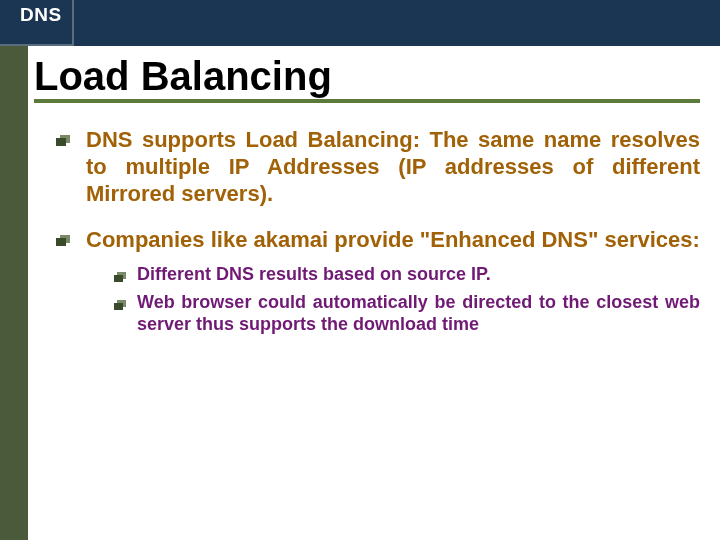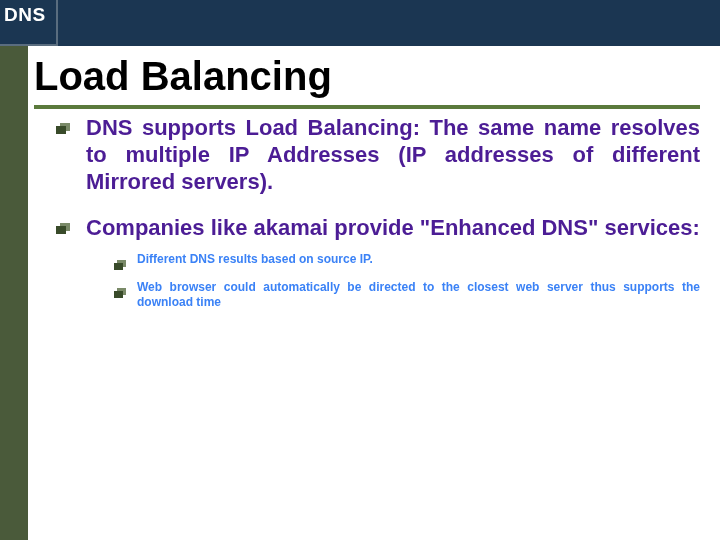--- a/index.html
+++ b/index.html
@@ -1,43 +1,42 @@
 <!DOCTYPE html>
 <html><head>
 <meta charset="utf-8">
 <style>
   * { margin: 0; padding: 0; box-sizing: border-box; }
   html, body { width: 720px; height: 540px; overflow: hidden; font-family: Arial, Helvetica, sans-serif; background: #fff; }
   .slide { width: 720px; height: 540px; position: relative; background: #fff; }
   .header-bar { width: 100%; height: 46px; background: #1b3652; position: relative; }
   .header-label {
     position: absolute; left: 0; top: 0; height: 46px;
-    padding: 4px 10px 0 4px;
+    padding: 4px 10px 0 20px;
     color: #fff; font-size: 19px; font-weight: bold; letter-spacing: 0.5px;
     border-right: 2px solid #5a6d7f;
     border-bottom: 2px solid #5a6d7f;
     min-width: 56px;
   }
   .side-strip { position: absolute; left: 0; top: 46px; bottom: 0; width: 28px; background: #4a5a3a; }
   .content { position: absolute; left: 32px; top: 54px; right: 20px; }
   .title {
     font-size: 40px; font-weight: bold; color: #000;
-    padding-bottom: 6px;
     border-bottom: 4px solid #5b7a3c;
-    margin-bottom: 6px;
+    margin-bottom: 24px;
     margin-left: 2px;
   }
   .bullets { margin-left: 24px; }
   .bullet-l1 { display: flex; margin-bottom: 20px; }
   .bullet-l1 .icon { flex: 0 0 20px; margin-top: 5px; margin-right: 10px; }
-  .bullet-l1 .text { flex: 1; font-size: 22px; font-weight: bold; color: #4c1d95; line-height: 1.22; text-align: justify; }
+  .bullet-l1 .text { flex: 1; font-size: 22px; font-weight: bold; color: #a16207; line-height: 1.22; text-align: justify; }
   .sub-bullets { margin-left: 58px; margin-top: -10px; margin-bottom: 16px; }
   .bullet-l2 { display: flex; margin-bottom: 6px; }
   .bullet-l2 .icon { flex: 0 0 15px; margin-top: 4px; margin-right: 8px; }
-  .bullet-l2 .text { flex: 1; font-size: 12px; font-weight: bold; color: #3b82f6; line-height: 1.22; text-align: justify; }
+  .bullet-l2 .text { flex: 1; font-size: 18px; font-weight: bold; color: #701a75; line-height: 1.22; text-align: justify; }
   svg.box-icon-l { width: 14px; height: 11px; }
   svg.box-icon-s { width: 12px; height: 10px; }
 </style>
 </head>
 <body>
 
 <div class="slide">
   <div class="header-bar">
     <div class="header-label">DNS</div>
   </div>

